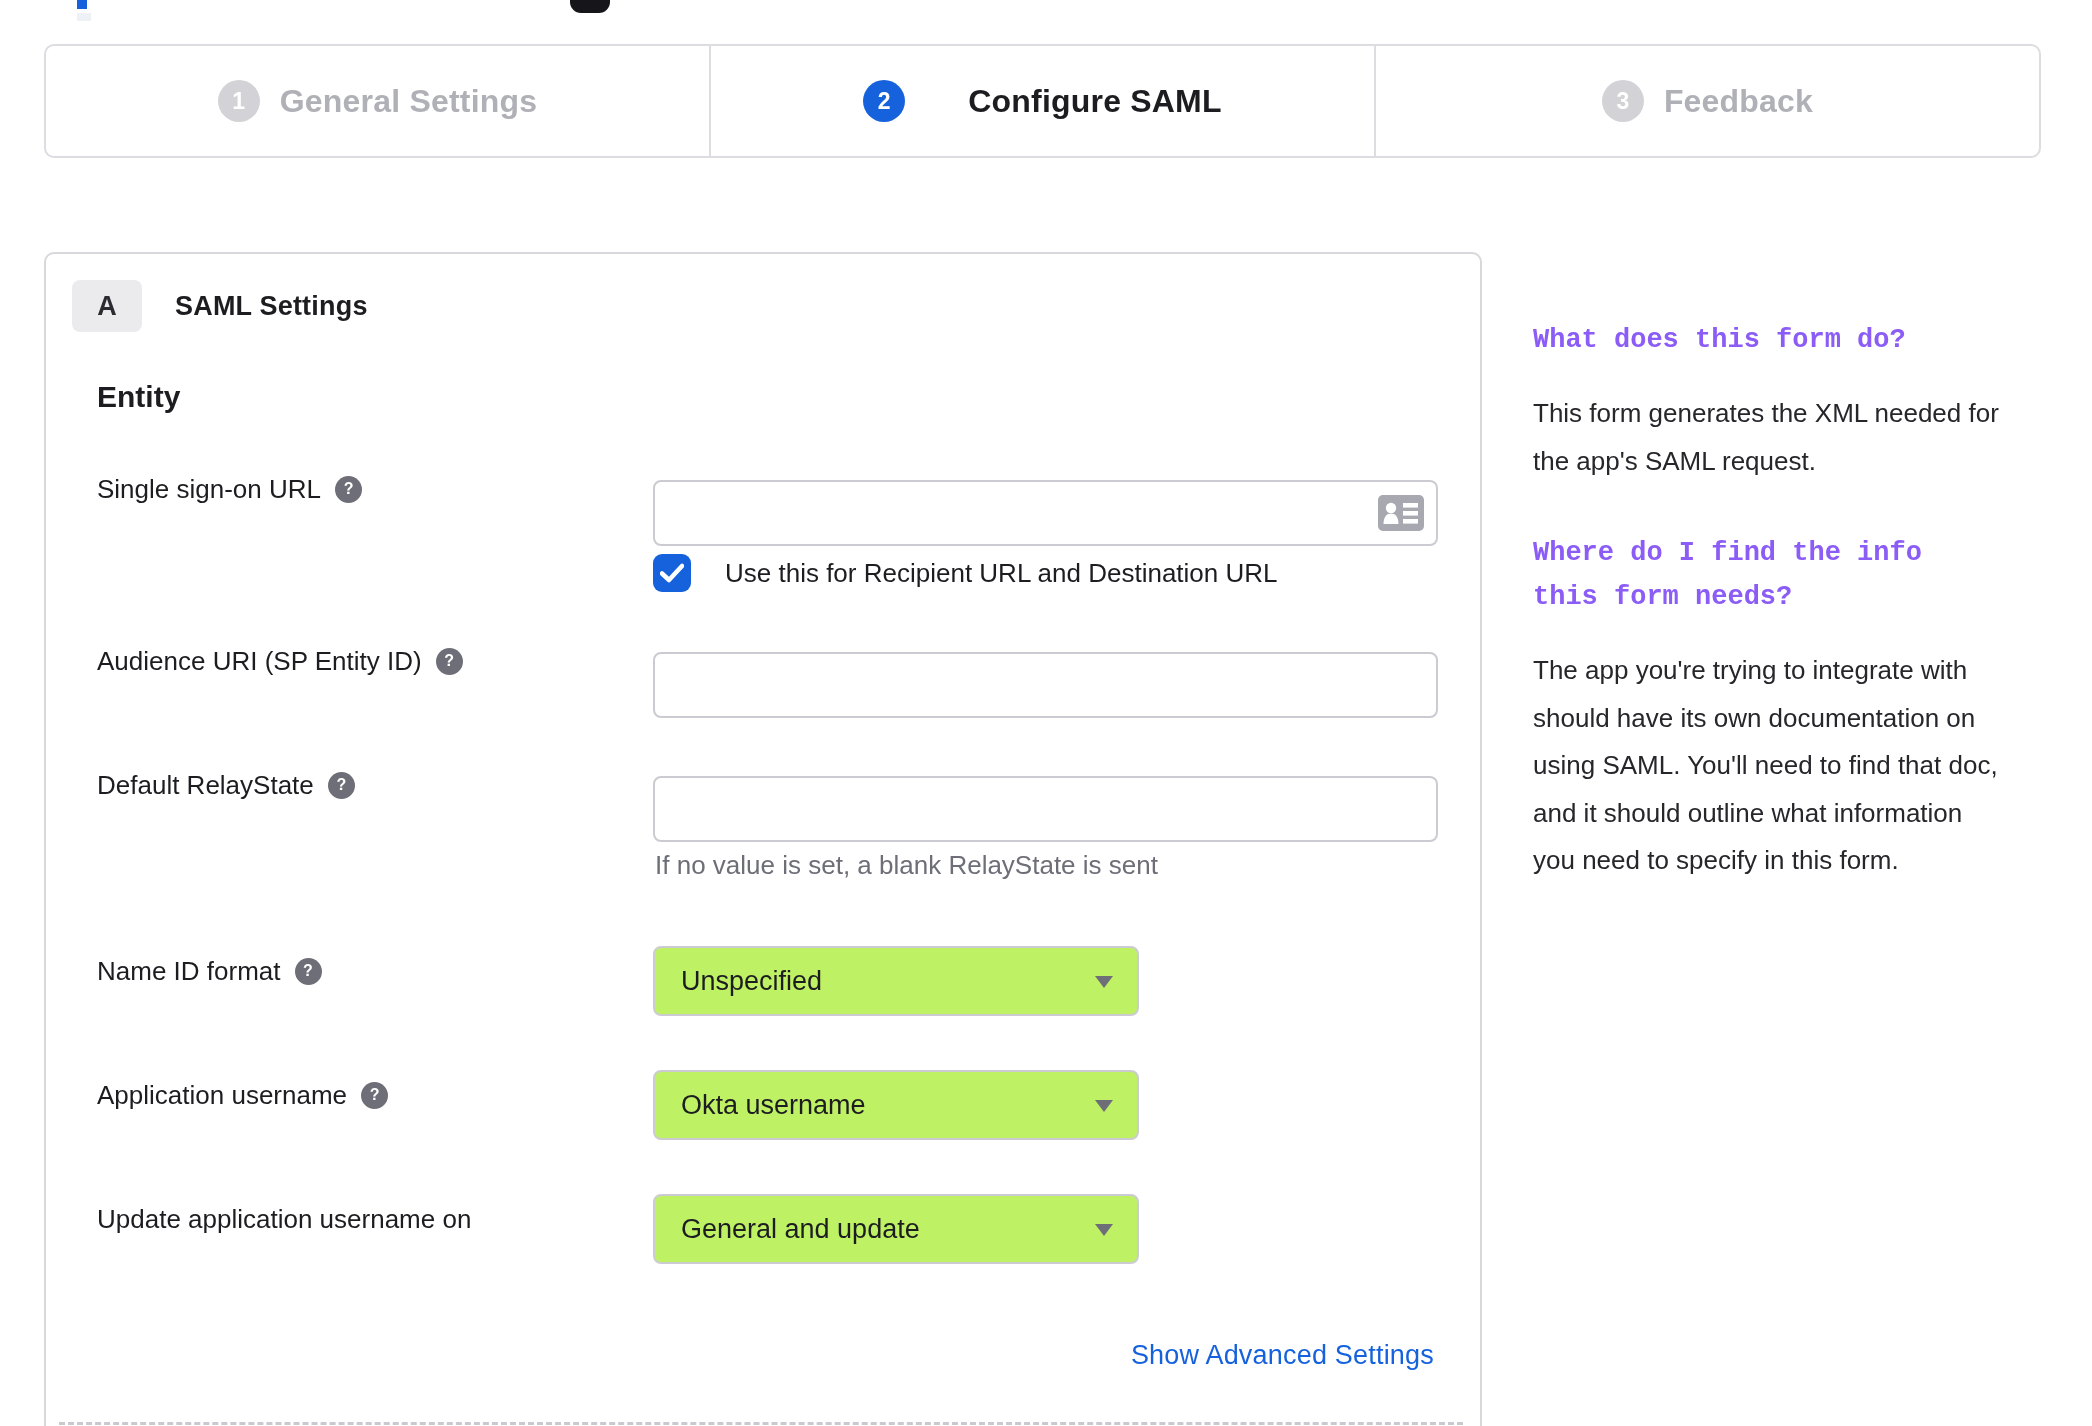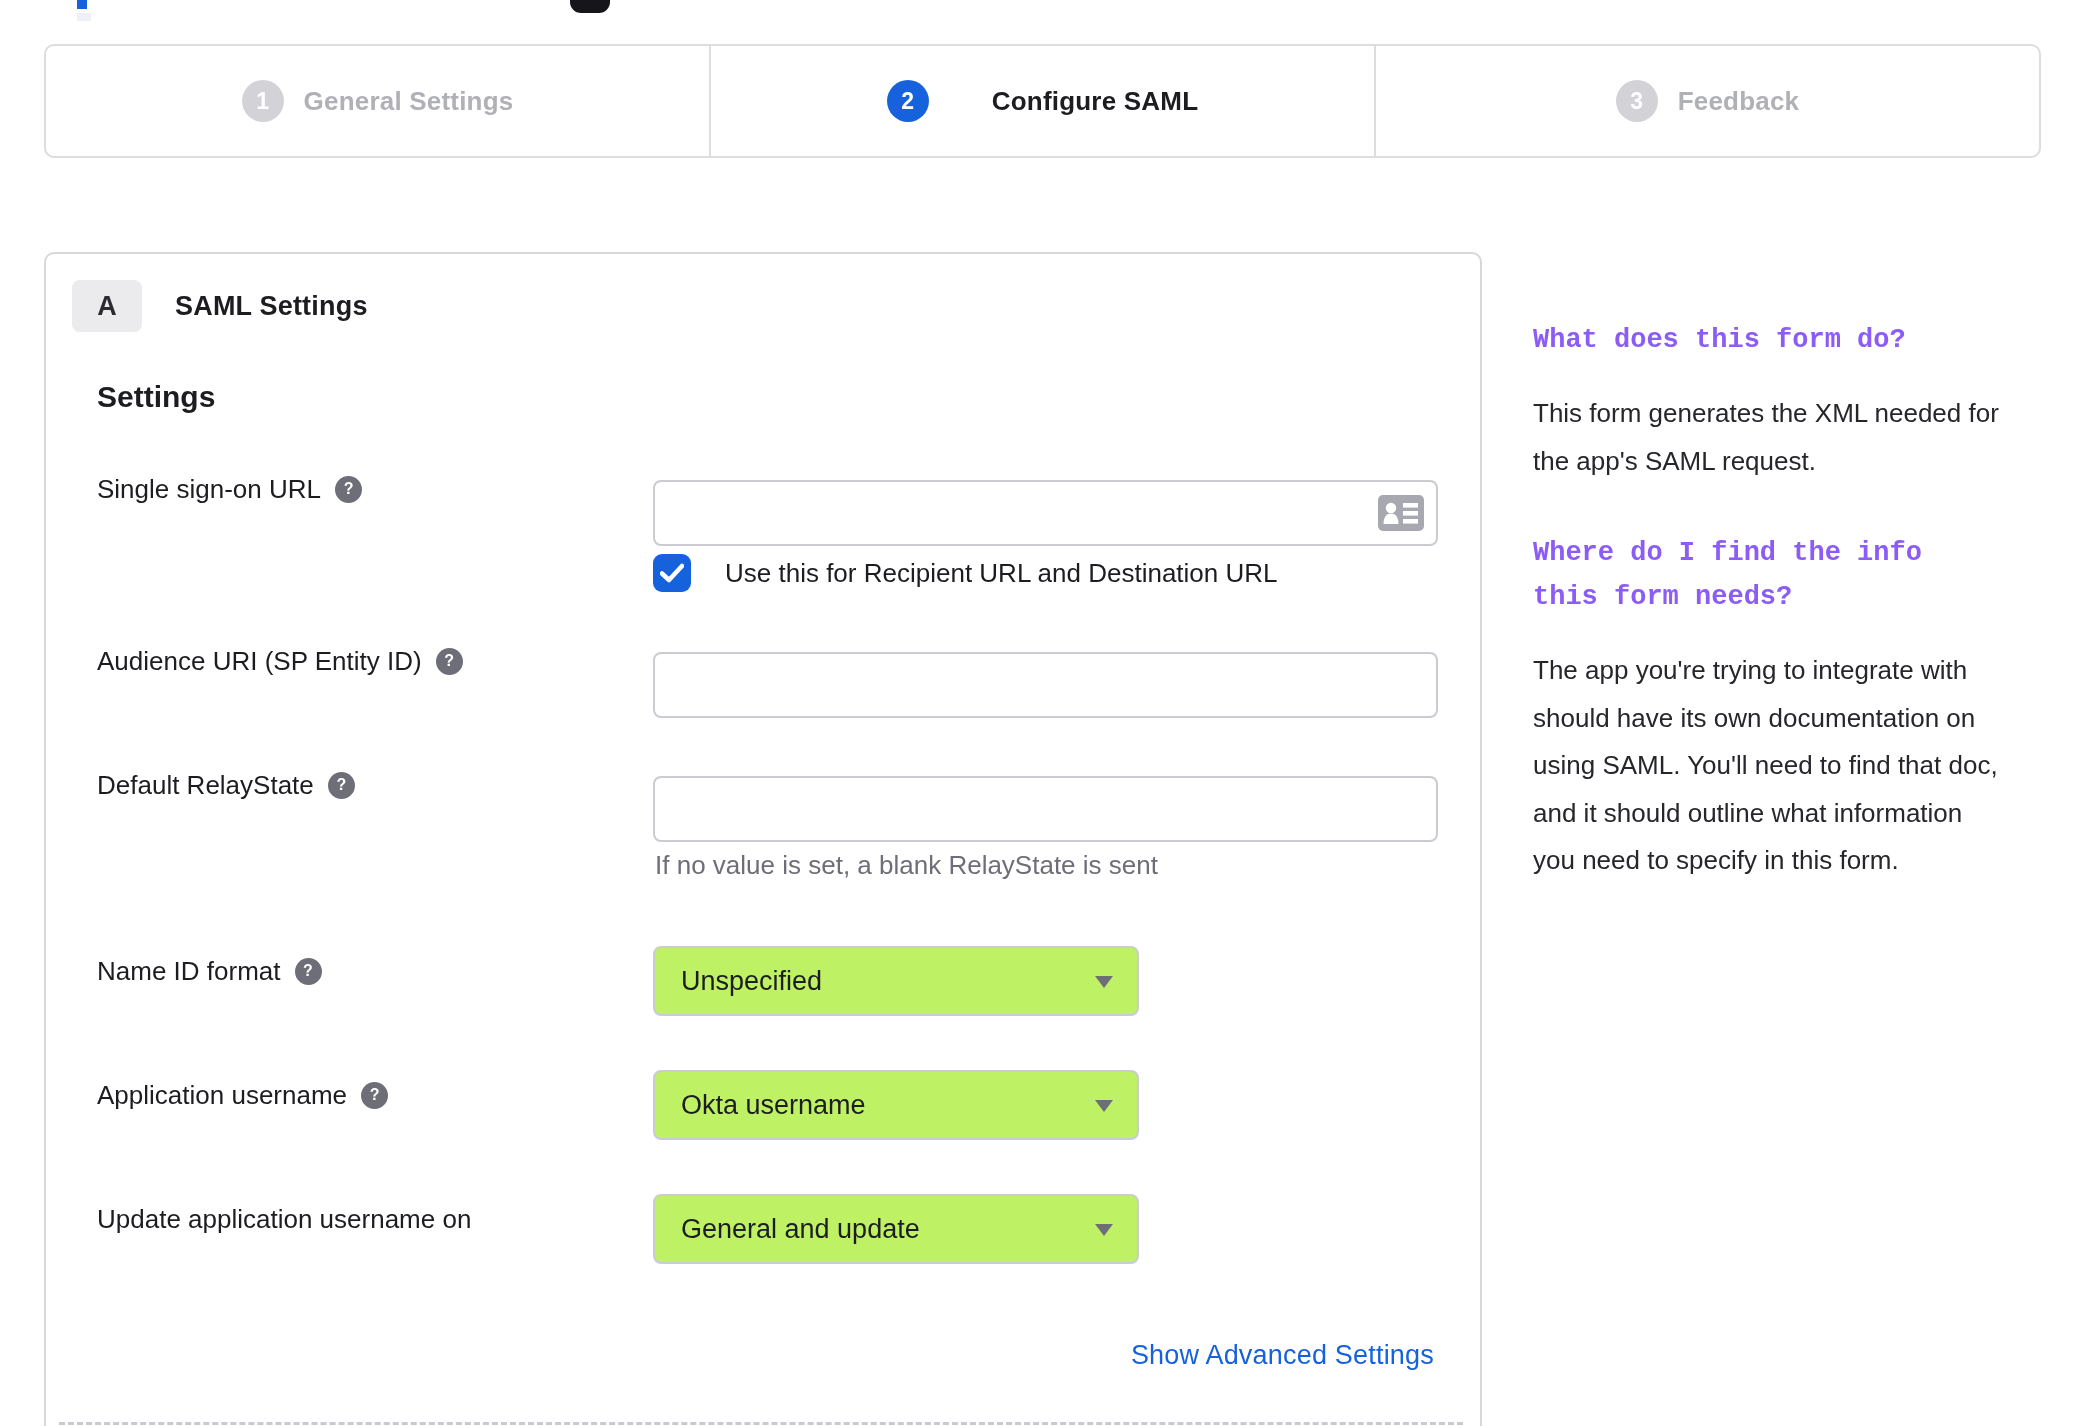--- a/index.html
+++ b/index.html
@@ -21,21 +21,21 @@
     box-sizing:border-box;display:flex;
   }
   .step{flex:1;display:flex;align-items:center;justify-content:center;gap:20px;}
   .step + .step{border-left:2px solid #dcdce1;}
   .step-circle{
     width:42px;height:42px;border-radius:50%;background:#d2d2d7;color:#fff;
     display:flex;align-items:center;justify-content:center;
     font-size:23px;font-weight:bold;flex:none;
   }
   .step.active .step-circle{background:#1662dd;}
-  .step-label{font-size:26px;font-weight:bold;color:#b0b0b7;letter-spacing:.2px;}
+  .step-label{font-size:32px;font-weight:bold;color:#b0b0b7;letter-spacing:.2px;}
   .step.active .step-label{color:#1d1d21;margin-left:43px;}
   
   .panel{
     position:absolute;left:44px;top:252px;width:1438px;height:1260px;
     border:2px solid #d7d7dc;border-radius:10px;background:#fff;box-sizing:border-box;
   }
   .section-header{position:absolute;left:26px;top:26px;display:flex;align-items:center;}
   .section-badge{
     width:70px;height:52px;background:#ebebed;border-radius:8px;
     display:flex;align-items:center;justify-content:center;
@@ -115,21 +115,21 @@
   </div>
 </div>
 
 <div class="panel">
 
   <div class="section-header">
     <div class="section-badge">A</div>
     <div class="section-title">SAML Settings</div>
   </div>
 
-  <div class="group-heading">Settings</div>
+  <div class="group-heading">Entity</div>
 
   <div class="field-label" style="top:218px;">
     <span>Single sign-on URL</span>
     <span class="help-icon">?</span>
   </div>
   <div class="input-wrap" style="top:226px;">
     <input class="text-input" type="text" style="position: absolute; width: 100%;" value="">
     <svg class="card-icon" viewBox="0 0 46 36">
       <rect x="0" y="0" width="46" height="36" rx="5" fill="#a8a8b0"></rect>
       <circle cx="13" cy="13" r="5.2" fill="#ffffff"></circle>

